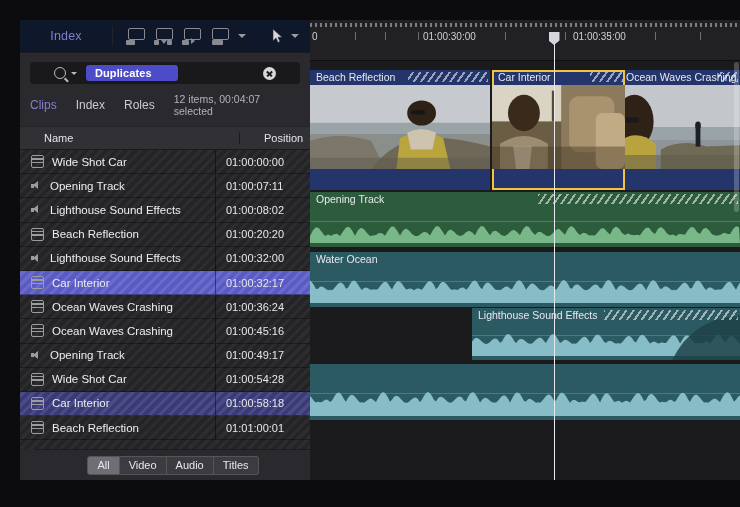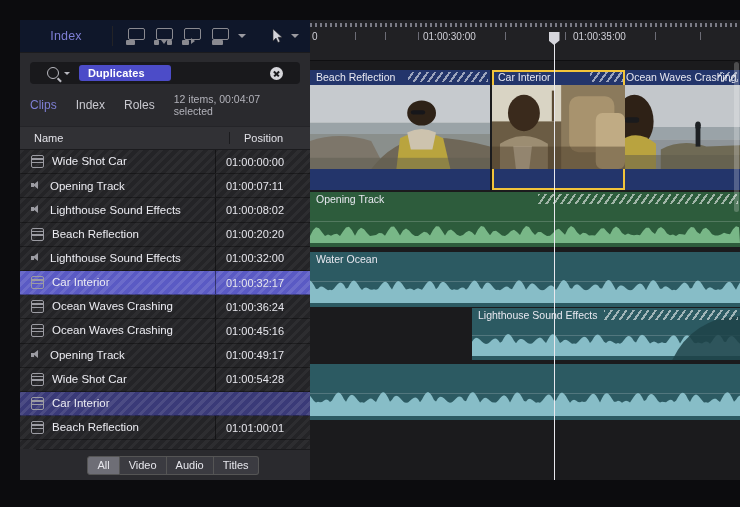--- a/index.html
+++ b/index.html
@@ -33,21 +33,21 @@
   .tb-arr.rt{border-left:4px solid #8a8a90;border-top:3px solid transparent;
       border-bottom:3px solid transparent;border-right:0;left:9px;}
   .caret{width:0;height:0;border-left:4px solid transparent;
       border-right:4px solid transparent;border-top:4.5px solid #9a9aa0;}
   #ptr-grp{display:flex;align-items:center;gap:8px;margin-left:26px;}
   .ptr-ico{width:11px;height:14px;position:relative;}
 
   
   #search-row{padding:9px 10px 0 10px;}
   #search-field{height:22px;background:#19191c;border-radius:4px;
-      display:flex;align-items:center;padding:0 17px;gap:5px;}
+      display:flex;align-items:center;padding:0 24px;gap:5px;}
   .mag{width:10px;height:10px;border:1.6px solid #b9b9c0;border-radius:50%;
        position:relative;flex:none;}
   .mag:after{content:"";position:absolute;right:-4px;bottom:-3px;width:5px;height:1.6px;
        background:#b9b9c0;transform:rotate(45deg);}
   .mini-caret{width:0;height:0;border-left:3px solid transparent;
        border-right:3px solid transparent;border-top:3.5px solid #b9b9c0;flex:none;}
   #search-token{background:#4c4cc8;color:#fff;font-size:11px;border-radius:3px;
        padding:2px 26px 2.5px 9px;margin-left:4px;font-weight:bold;letter-spacing:.1px;}
   #search-clear{margin-left:auto;width:13px;height:13px;border-radius:50%;
        background:#d6d6db;position:relative;flex:none;}
@@ -59,41 +59,41 @@
   
   #tabs-row{display:flex;align-items:center;padding:9px 10px 9px 10px;gap:19px;}
   .idx-tab{font-size:12px;color:#c9c9d0;}
   .idx-tab.active{color:#7e7fd4;}
   #sel-info{margin-left:auto;font-size:10.5px;color:#b2b2ba;}
 
   
   #col-head{height:22px;background:#313135;border-top:1px solid #242428;
       border-bottom:1px solid #1b1b1e;display:flex;align-items:center;
       font-size:11px;color:#e2e2e8;}
-  #col-head .ch{padding-left:14px;}
+  #col-head .ch{padding-left:24px;}
   #col-name{width:195px;}
   #col-pos{flex:1;border-left:1px solid #1b1b1e;}
 
   
   #clip-list{flex:1;position:relative;overflow:hidden;
       background:#242427;
       background-image:repeating-linear-gradient(-45deg,
          rgba(255,255,255,.045) 0px, rgba(255,255,255,.045) 3px,
          transparent 3px, transparent 7px);}
   .row{height:23.2px;display:flex;align-items:center;position:relative;
       border-bottom:1px solid rgba(0,0,0,.35);}
   .row.sel{background:#5a5ac4;
       background-image:repeating-linear-gradient(-45deg,
          rgba(255,255,255,.10) 0px, rgba(255,255,255,.10) 3px,
          transparent 3px, transparent 7px);}
   .row.sel2{background:#3a3a78;
       background-image:repeating-linear-gradient(-45deg,
          rgba(255,255,255,.09) 0px, rgba(255,255,255,.09) 3px,
          transparent 3px, transparent 7px);}
-  .cell-name{width:195px;display:flex;align-items:flex-start;gap:8px;padding-left:11px;
+  .cell-name{width:195px;display:flex;align-items:center;gap:8px;padding-left:11px;
       box-sizing:border-box;}
   .cell-pos{flex:1;padding-left:10px;font-size:11px;color:#e6e6ec;
       border-left:1px solid rgba(0,0,0,.45);height:100%;display:flex;align-items:center;
       box-sizing:border-box;}
   .rname{font-size:11.5px;color:#ececf2;white-space:nowrap;}
   
   .ico-v{width:11px;height:11px;border:1.4px solid #9b9ba2;border-radius:2px;
       position:relative;flex:none;}
   .ico-v:before,.ico-v:after{content:"";position:absolute;left:-1.4px;width:calc(100% + 2.8px);
       height:1.4px;background:#9b9ba2;}
@@ -283,20 +283,21 @@
             <div class="ico-v"></div>
             <div class="rname">Wide Shot Car</div>
           </div>
           <div class="cell-pos">01:00:54:28</div>
         </div>
         <div class="row sel2">
           <div class="cell-name">
             <div class="ico-v"></div>
             <div class="rname">Car Interior</div>
           </div>
+          <div class="cell-pos">01:00:58:18</div>
         </div>
         <div class="row">
           <div class="cell-name">
             <div class="ico-v"></div>
             <div class="rname">Beach Reflection</div>
           </div>
           <div class="cell-pos">01:01:00:01</div>
         </div>
       </div>
 

